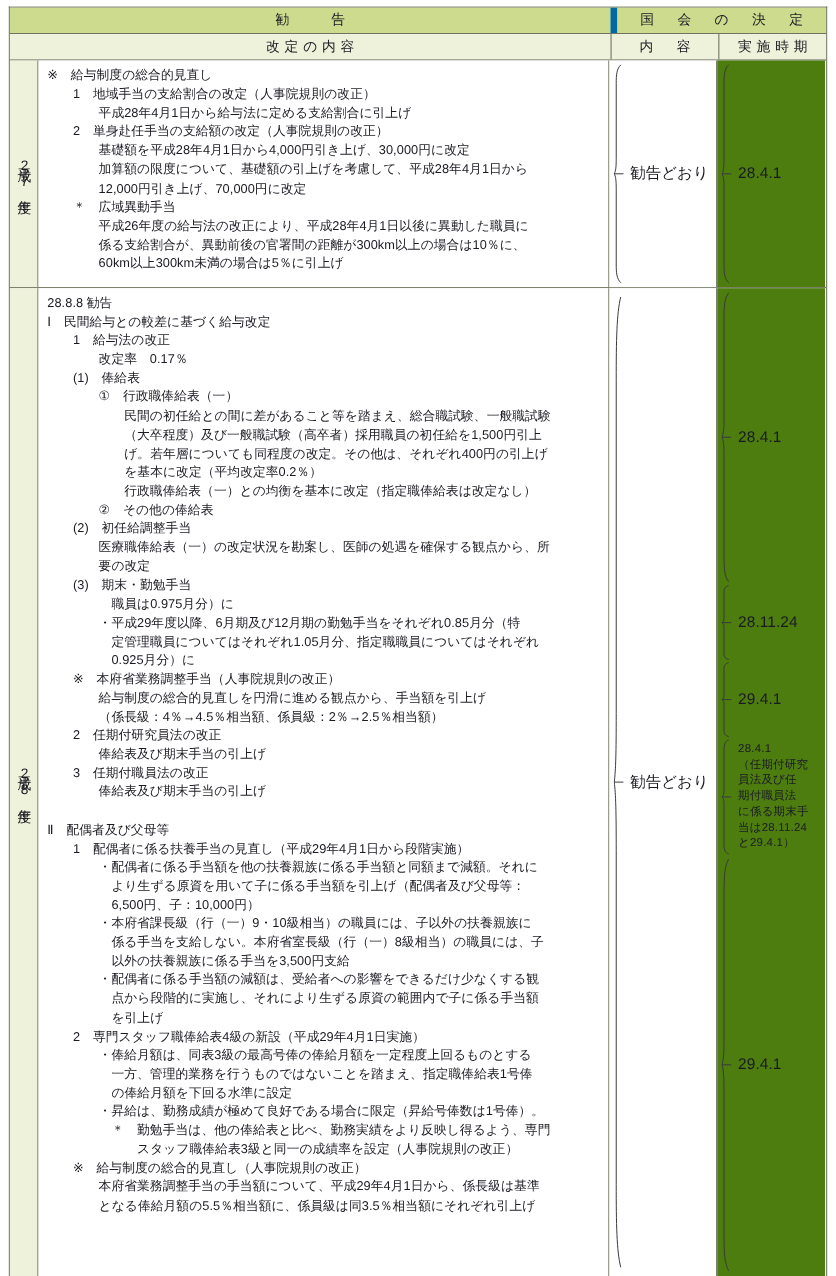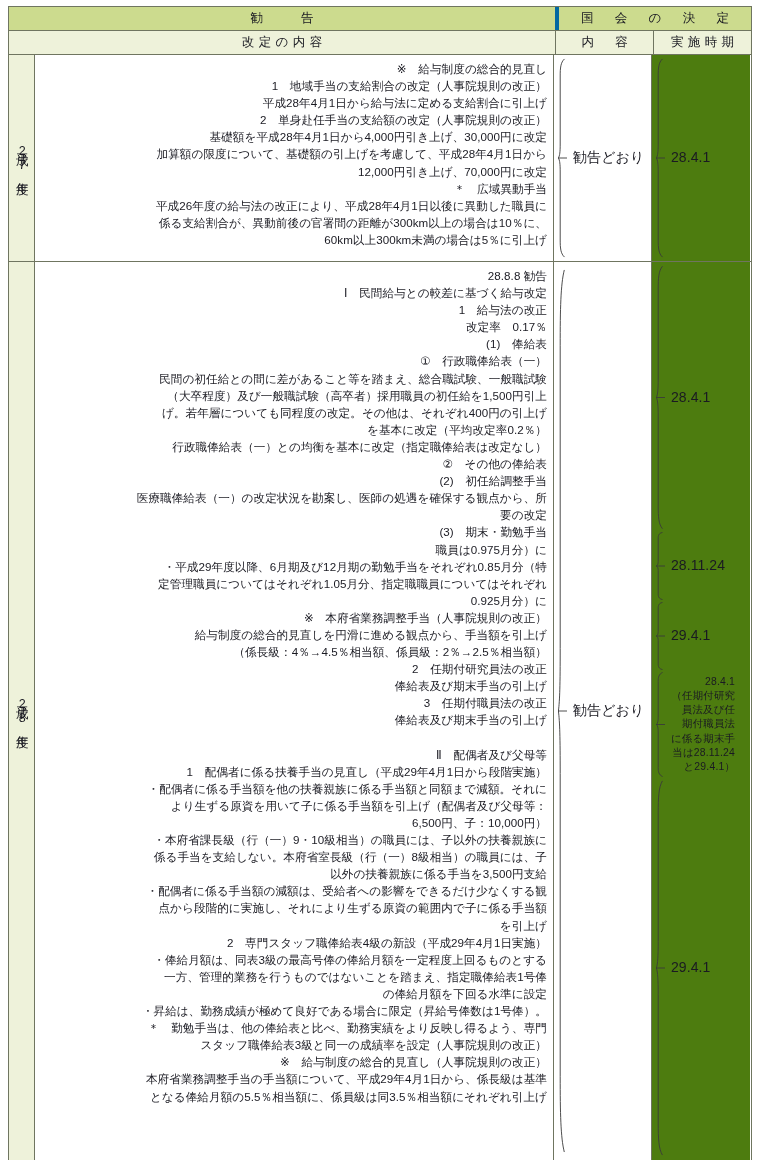--- a/index.html
+++ b/index.html
@@ -14,21 +14,20 @@
     color: #1a1a22;
     overflow: hidden;
   }
 
   .page {
     position: relative;
     width: 760px;
     height: 1056px;
     box-sizing: border-box;
     padding: 6px 8px 0 8px;
-    text-align: right;
   }
 
   .table {
     position: relative;
     width: 744px;
     border: 1px solid #6f7560;
     border-bottom: none;
     box-sizing: border-box;
     display: flex;
     flex-direction: column;
@@ -49,21 +48,21 @@
     justify-content: center;
     font-size: 12.5px;
     letter-spacing: 0.35em;
     text-indent: 0.35em;
     color: #1a1a22;
   }
   .hdr-green { background: #ccdb8e; }
   .hdr-pale  { background: #eef2da; }
 
   .c-kankoku { width: 546px; }
-  .c-kokkai  { width: 196px; border-left: 4px solid #0369a1; }
+  .c-kokkai  { width: 196px; border-left: 6px solid #0369a1; }
   .c-naiyou-sub { width: 546px; }
   .c-naiyou2 { width: 98px; border-left: 1px solid #6f7560; }
   .c-jisshi  { width: 98px; border-left: 1px solid #6f7560; }
 
   .brow {
     display: flex;
     box-sizing: border-box;
     border-top: 1px solid #6f7560;
   }
   .brow-1 { height: 207px; }

